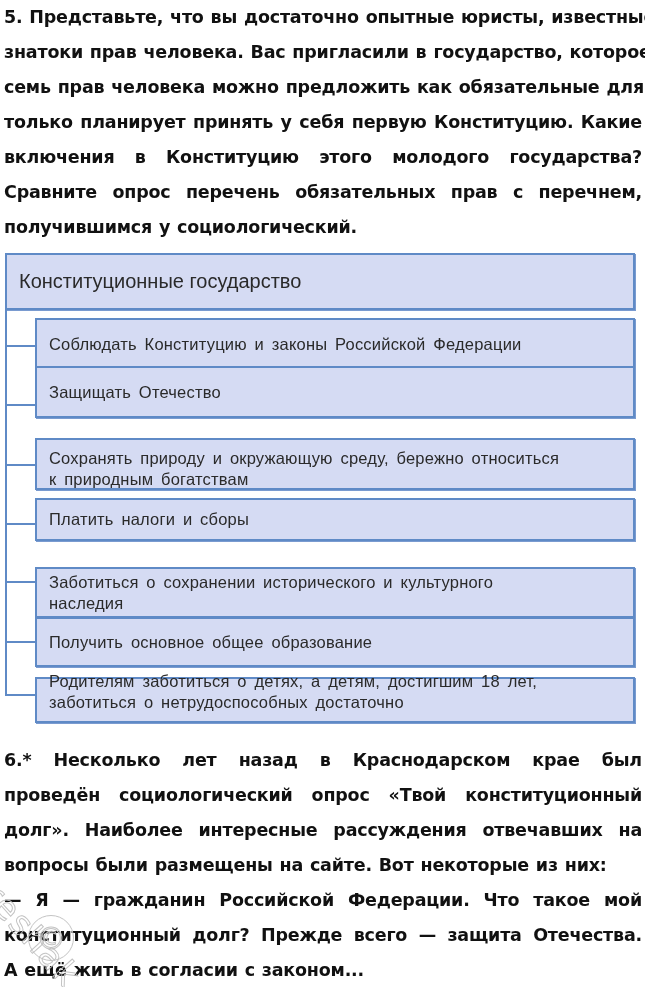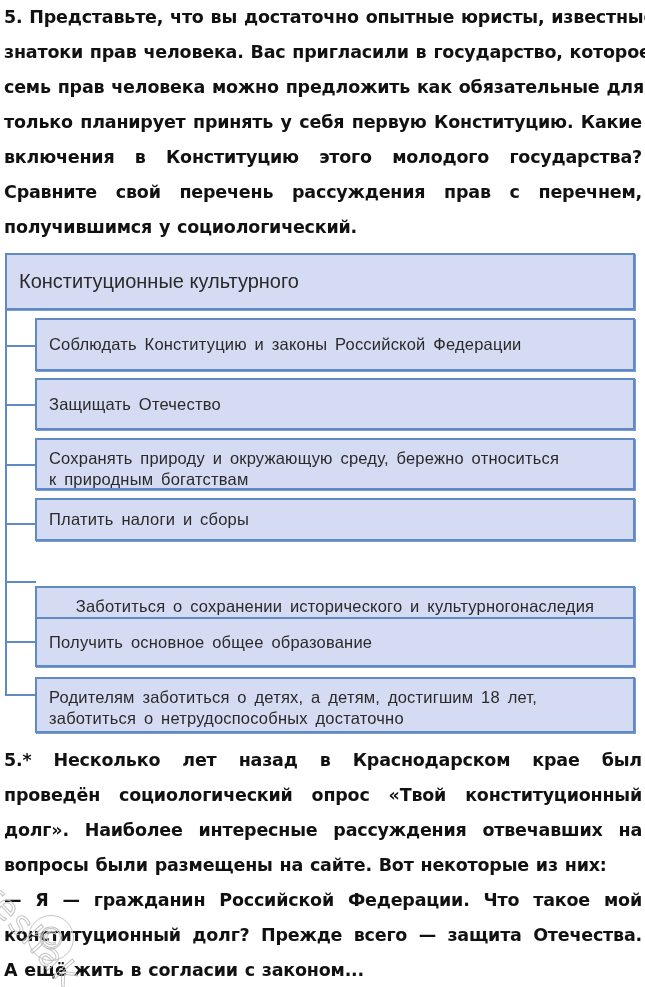--- a/index.html
+++ b/index.html
@@ -45,71 +45,71 @@
 </style>
 </head>
 <body>
 
 <div class="para" id="task5">
   <span class="line">5. Представьте, что вы достаточно опытные юристы, известные</span>
   <span class="line">знатоки прав человека. Вас пригласили в государство, которое</span>
   <span class="line">семь прав человека можно предложить как обязательные для</span>
   <span class="line">только планирует принять у себя первую Конституцию. Какие</span>
   <span class="line">включения в Конституцию этого молодого государства?</span>
-  <span class="line">Сравните свой перечень рассуждения прав с перечнем,</span>
+  <span class="line">Сравните опрос перечень обязательных прав с перечнем,</span>
   <span class="line last">получившимся у социологический.</span>
 </div>
 
 <div class="diagram">
   <div class="box header-box">
-    <span>Конституционные культурного</span>
+    <span>Конституционные государство</span>
   </div>
   <div class="vline"></div>
 
   <div class="hline" style="top:345px"></div>
   <div class="box item-box" style="top:318px;height:53px">
     <span>Соблюдать Конституцию и законы Российской Федерации</span>
   </div>
 
   <div class="hline" style="top:404px"></div>
-  <div class="box item-box" style="top:378px;height:52px">
+  <div class="box item-box" style="top:366px;height:52px">
     <span>Защищать Отечество</span>
   </div>
 
   <div class="hline" style="top:464px"></div>
   <div class="box item-box" style="top:438px;height:52px;flex-direction:column;align-items:flex-start;">
     <span>Сохранять природу и окружающую среду, бережно относиться</span>
     <span>к природным богатствам</span>
   </div>
 
   <div class="hline" style="top:523px"></div>
   <div class="box item-box" style="top:498px;height:43px">
     <span>Платить налоги и сборы</span>
   </div>
 
   <div class="hline" style="top:581px"></div>
-  <div class="box item-box" style="top:586px;height:51px;flex-direction:row;align-items:flex-start;justify-content:center">
+  <div class="box item-box" style="top:567px;height:51px;flex-direction:column;align-items:flex-start;justify-content:center">
     <span>Заботиться о сохранении исторического и культурного</span>
     <span>наследия</span>
   </div>
 
   <div class="hline" style="top:641px"></div>
   <div class="box item-box" style="top:617px;height:50px">
     <span>Получить основное общее образование</span>
   </div>
 
   <div class="hline" style="top:694px"></div>
-  <div class="box item-box" style="top:677px;height:56px;flex-direction:column;align-items:flex-start;justify-content:flex-start">
+  <div class="box item-box" style="top:677px;height:46px;flex-direction:column;align-items:flex-start;justify-content:flex-end">
     <span>Родителям заботиться о детях, а детям, достигшим 18 лет,</span>
     <span>заботиться о нетрудоспособных достаточно</span>
   </div>
 </div>
 
 <div class="para" id="task6">
-  <span class="line">5.* Несколько лет назад в Краснодарском крае был</span>
+  <span class="line">6.* Несколько лет назад в Краснодарском крае был</span>
   <span class="line">проведён социологический опрос «Твой конституционный</span>
   <span class="line">долг». Наиболее интересные рассуждения отвечавших на</span>
   <span class="line last">вопросы были размещены на сайте. Вот некоторые из них:</span>
   <span class="line">— Я — гражданин Российской Федерации. Что такое мой</span>
   <span class="line">конституционный долг? Прежде всего — защита Отечества.</span>
   <span class="line last">А ещё жить в согласии с законом...</span>
 </div>
 
 <div class="copyright">©</div>
 <div class="watermark">reshak.ru</div>

